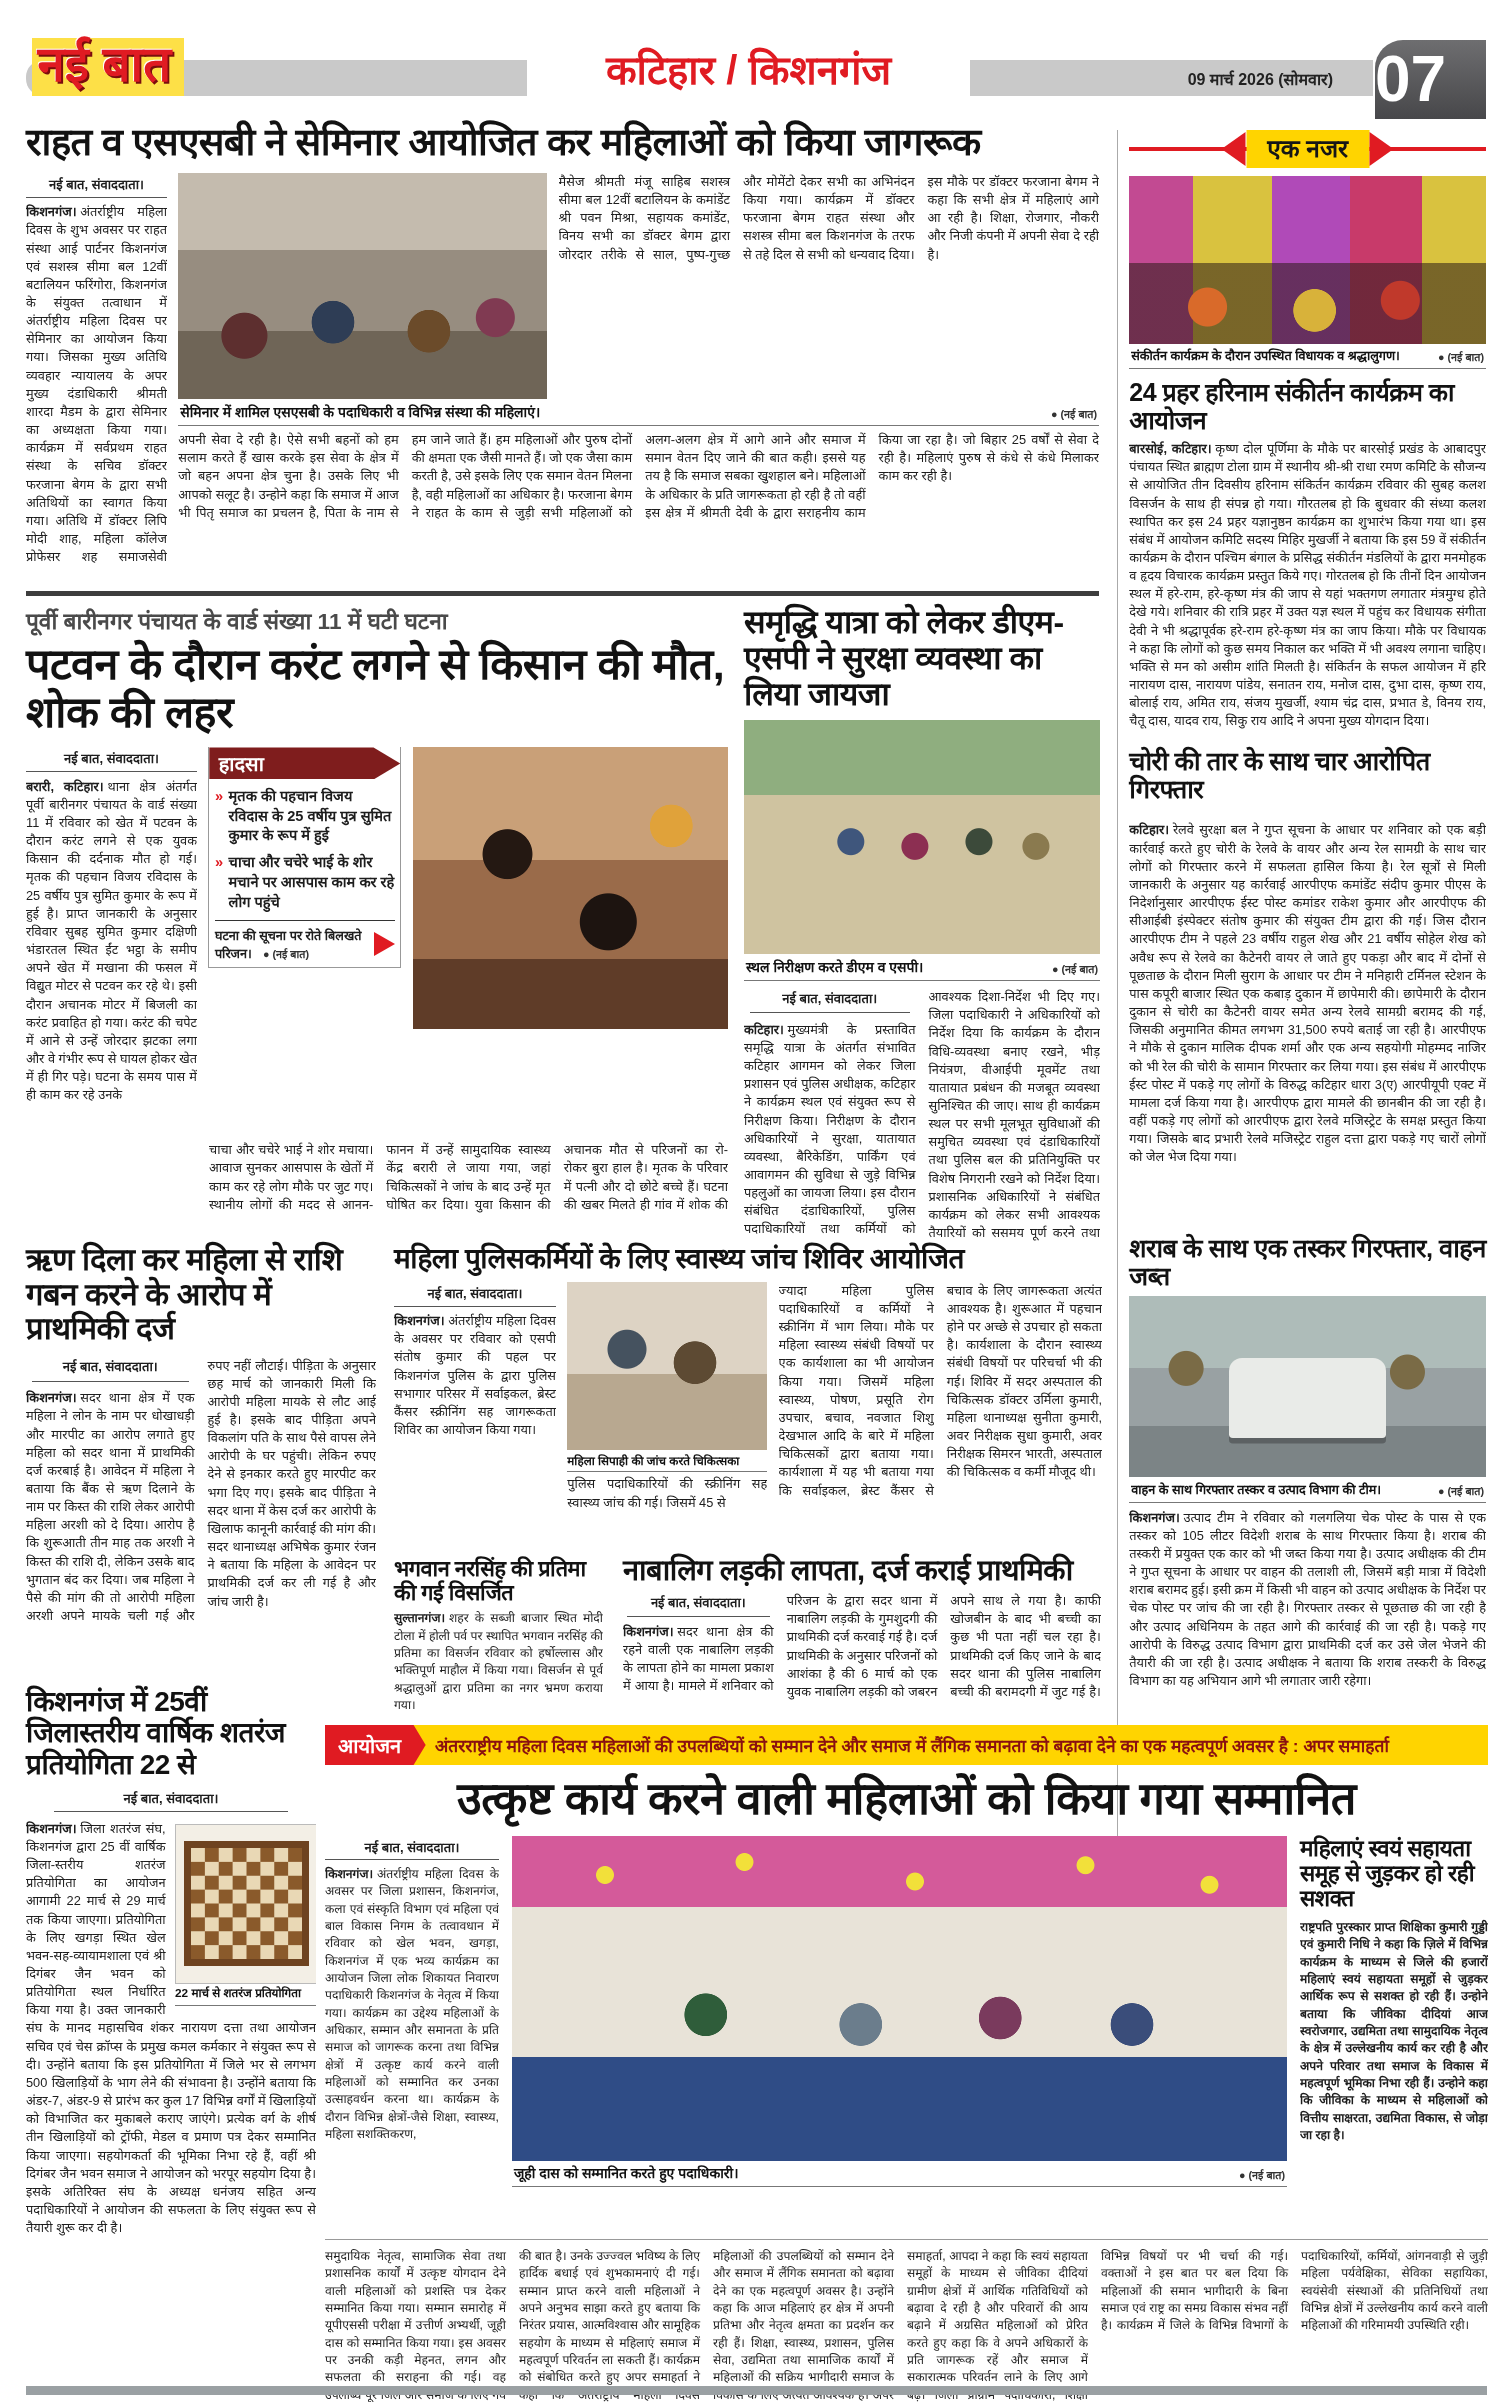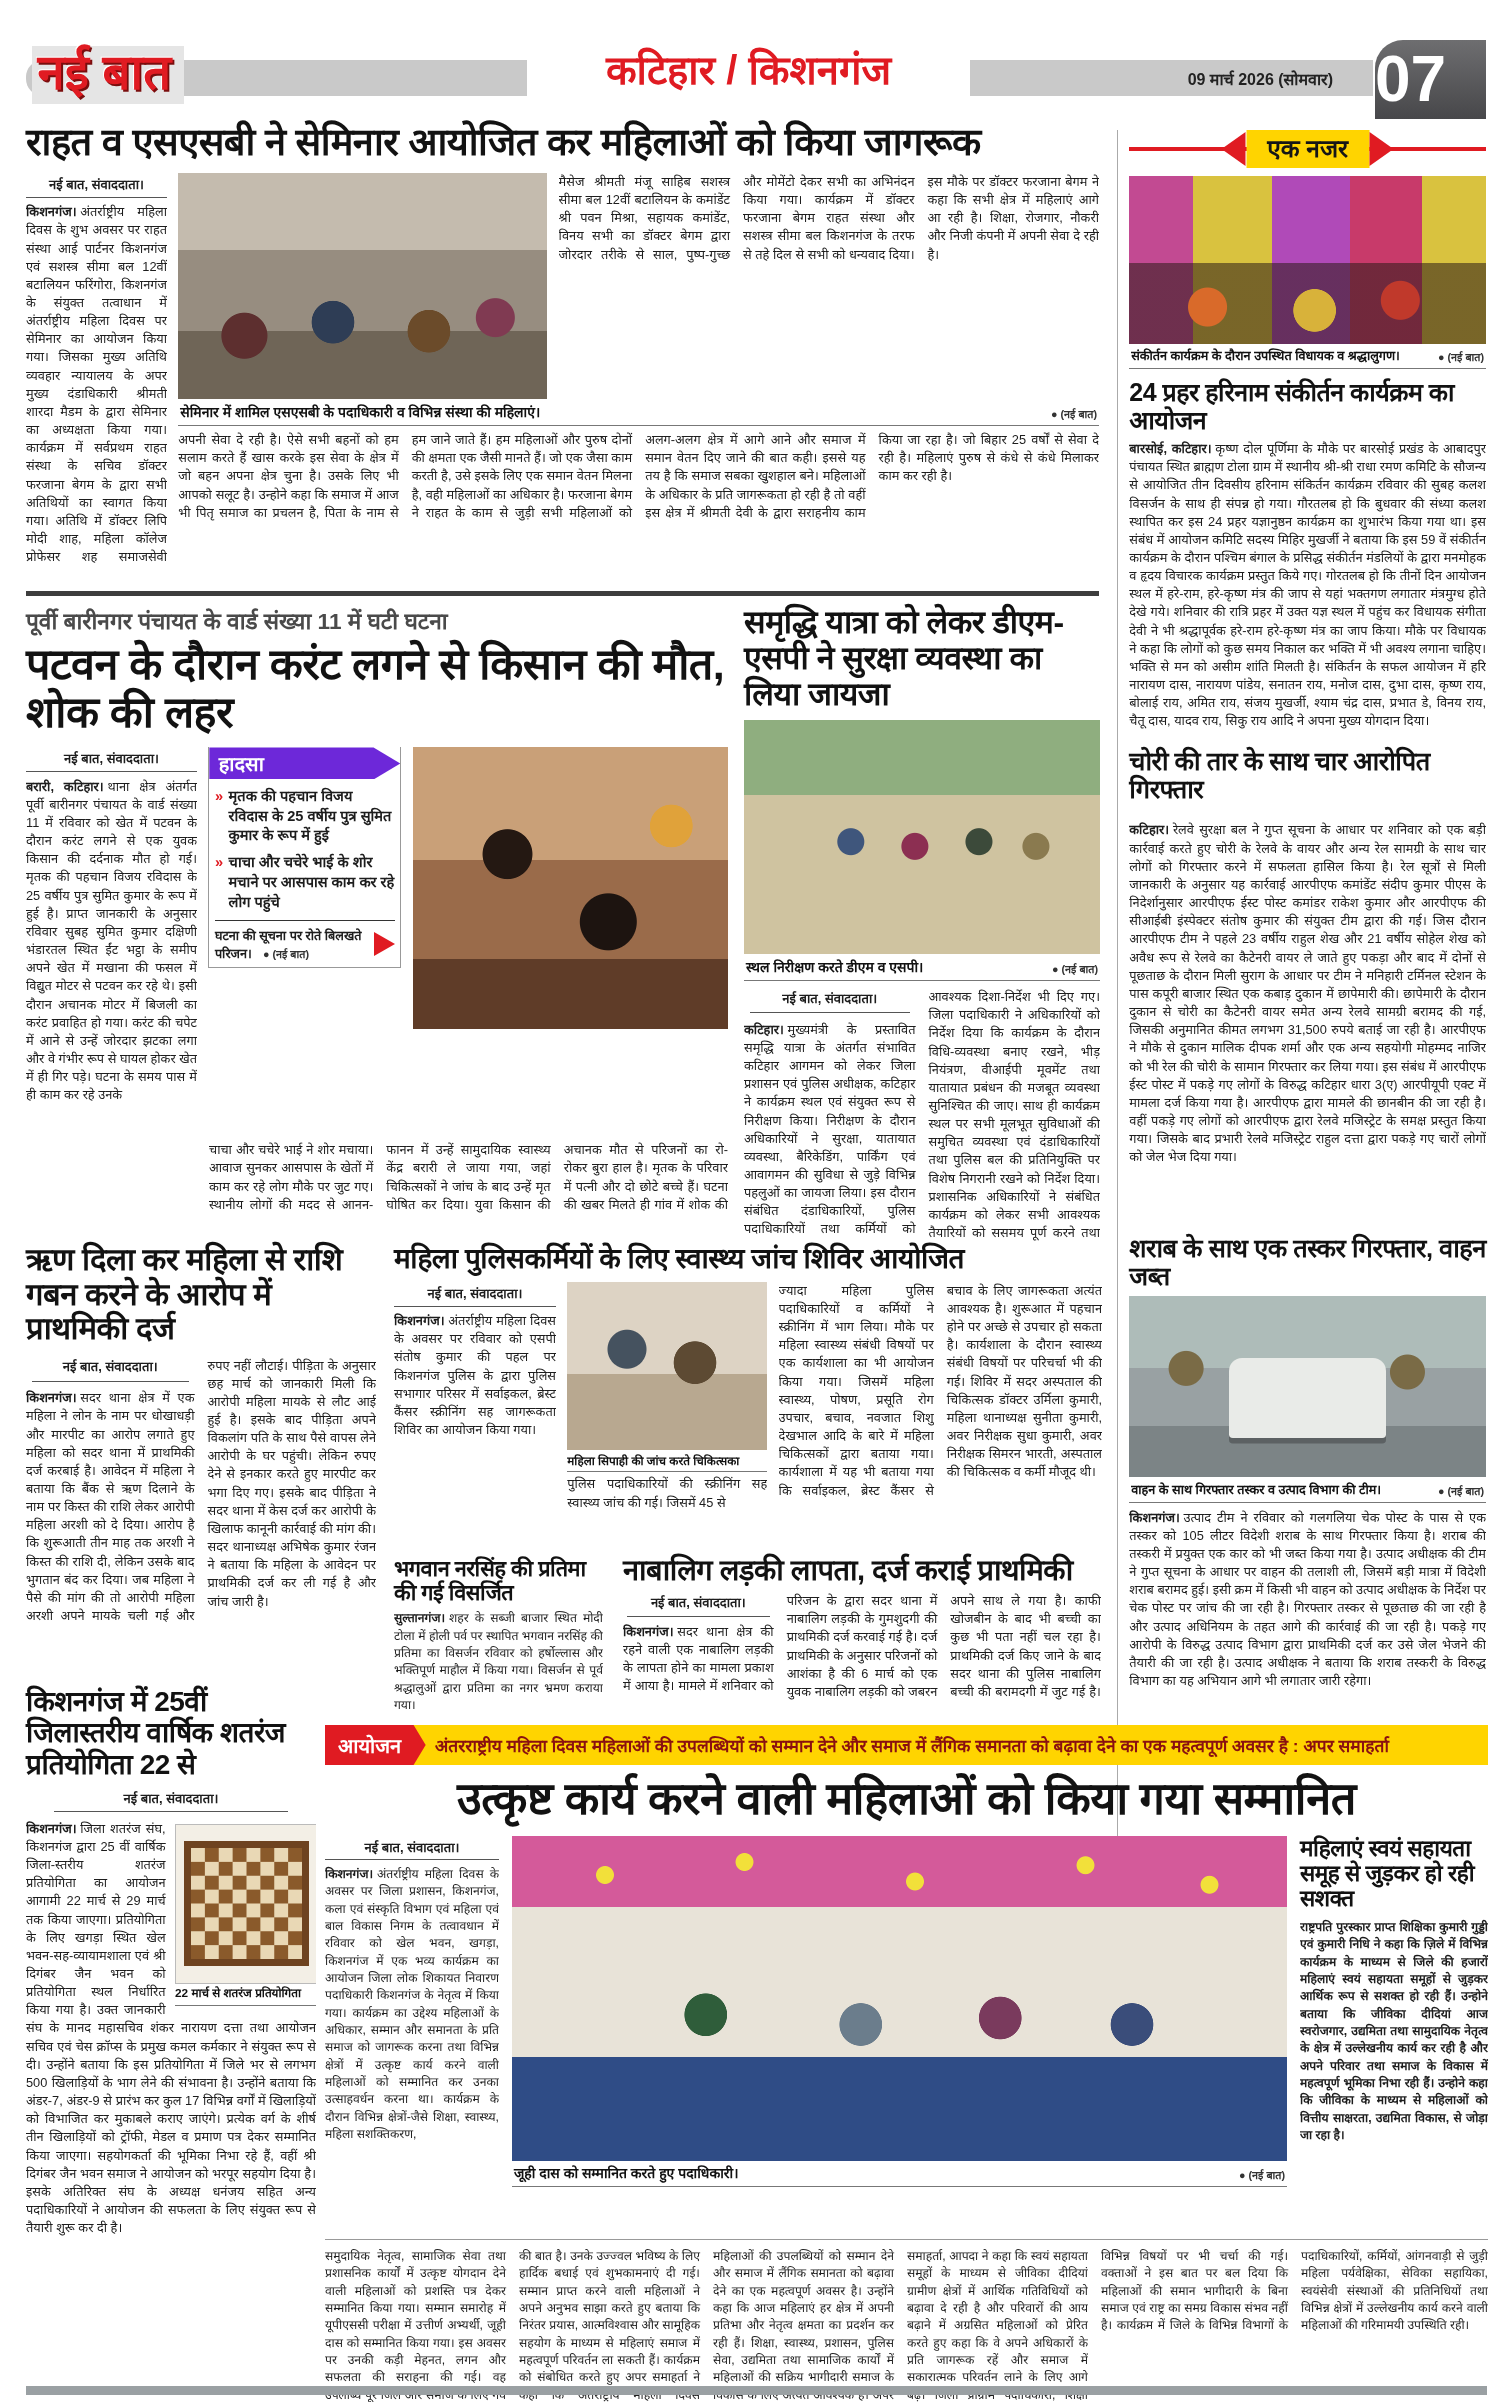--- a/index.html
+++ b/index.html
@@ -2,22 +2,22 @@
 <html style="font-size:15px"><head>
 <meta charset="utf-8">
 <title>नई बात — कटिहार / किशनगंज — पृष्ठ 07</title>
 <style>
   html,body{margin:0;padding:0;background:#e8e8e8;}
   #page{position:relative;width:1512px;height:2402px;background:#ffffff;margin:0 auto;
         font-family:"Liberation Sans","DejaVu Sans",sans-serif;color:#1d1d1d;overflow:hidden;}
   .abs{position:absolute;}
   
   .graybar{position:absolute;left:26px;top:60px;width:1347px;height:36px;background:#c9c9c9;border-radius:17px 0 0 17px;}
-  .masthead{position:absolute;left:32px;top:46px;font-size:49px;font-weight:800;color:#e01b22;
-            text-shadow:1.9px 1.9px 0 #7a0d0d,-0.9px -0.9px 0 #fff;background:#e5e5e5;padding:0 13px 3.8px 5.6px;line-height:1.1;}
+  .masthead{position:absolute;left:32px;top:38px;font-size:49px;font-weight:800;color:#e01b22;
+            text-shadow:1.9px 1.9px 0 #7a0d0d,-0.9px -0.9px 0 #fff;background:#fde047;padding:0 13px 3.8px 5.6px;line-height:1.1;}
   .edition-panel{position:absolute;left:527px;top:38px;width:443px;height:66px;background:#fff;text-align:center;}
   .edition-title{font-size:40px;font-weight:800;color:#e01b22;line-height:64px;}
   .page-date{position:absolute;right:179px;top:68px;font-size:16px;font-weight:700;color:#222;}
   .page-num-box{position:absolute;left:1375px;top:40px;width:111px;height:79px;background:linear-gradient(180deg,#6e6e70,#47474a);
                 border-radius:28px 0 0 0;color:#fff;font-size:64px;font-weight:800;text-align:left;line-height:79px;}
   
   .headline{font-weight:800;color:#121212;line-height:1.12;letter-spacing:-0.5px;}
   .kicker{font-weight:700;color:#4a4a4a;}
   .byline{font-weight:700;font-size:13px;text-align:center;border-bottom:0.9px solid #555;padding:1.9px 0 3.8px;margin:0 17px 7.5px;}
   .body-txt{font-size:12.8px;line-height:1.42;text-align:justify;overflow:hidden;}
@@ -76,21 +76,21 @@
   
   .ek-line{position:relative;height:38px;margin-bottom:7.5px;}
   .ek-line::before{content:"";position:absolute;left:0;right:0;top:17px;height:3.8px;background:#e01b22;}
   .ek-box{position:absolute;left:50%;transform:translateX(-50%);top:0;background:#ffd400;color:#161616;
           font-size:24.5px;font-weight:800;padding:1.9px 21px;line-height:34px;}
   .ek-arrow{position:absolute;top:1.9px;width:0;height:0;border-top:17px solid transparent;border-bottom:17px solid transparent;}
   .ek-arrow.left{left:-24.5px;border-right:24.5px solid #e01b22;}
   .ek-arrow.right{right:-24.5px;border-left:24.5px solid #e01b22;}
   
   .hbox{border:0.9px solid #999;border-top:none;}
-  .htag-bar{background:#6d28d9;height:32px;display:flex;align-items:center;clip-path:polygon(0 0,86% 0,100% 50%,86% 100%,0 100%);}
+  .htag-bar{background:#7f1d1d;height:32px;display:flex;align-items:center;clip-path:polygon(0 0,86% 0,100% 50%,86% 100%,0 100%);}
   .htag-bar span{color:#fff;font-weight:800;font-size:20px;padding-left:9.4px;}
   .hpoint{display:flex;gap:5.6px;font-weight:700;font-size:14.6px;line-height:1.35;margin:7.5px 5.6px;}
   .harrow{color:#e01b22;font-weight:800;}
   .hcap{border-top:1.9px solid #333;margin:5.6px;padding-top:4.7px;font-weight:700;font-size:12.7px;display:flex;justify-content:space-between;align-items:center;}
   .red-tri{width:0;height:0;border-top:12.2px solid transparent;border-bottom:12.2px solid transparent;border-left:21px solid #e01b22;}
   
   .strip{display:flex;align-items:stretch;background:#ffd400;}
   .strip-tag{background:#e01b22;color:#fff;font-weight:800;font-size:20px;display:flex;align-items:center;padding:0 24.5px 0 13px;
              clip-path:polygon(0 0,88% 0,100% 50%,88% 100%,0 100%);}
   .strip-text{flex:1;color:#8a1010;font-weight:800;font-size:17.4px;display:flex;align-items:center;padding:0 9.4px;}

